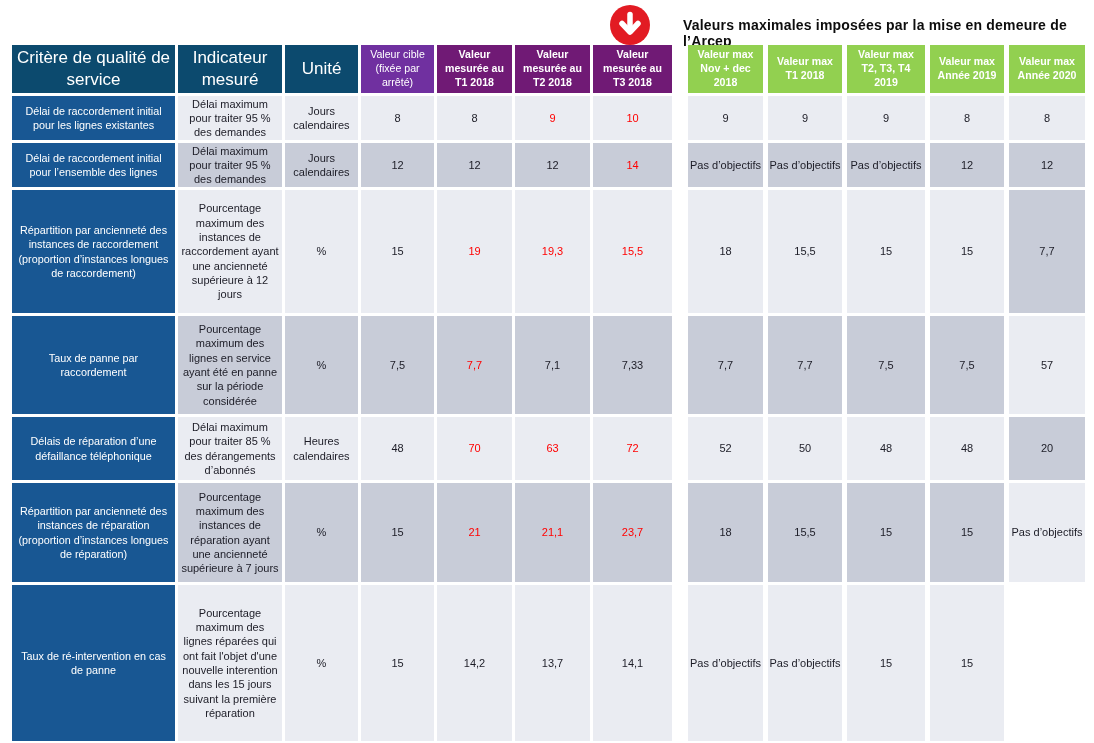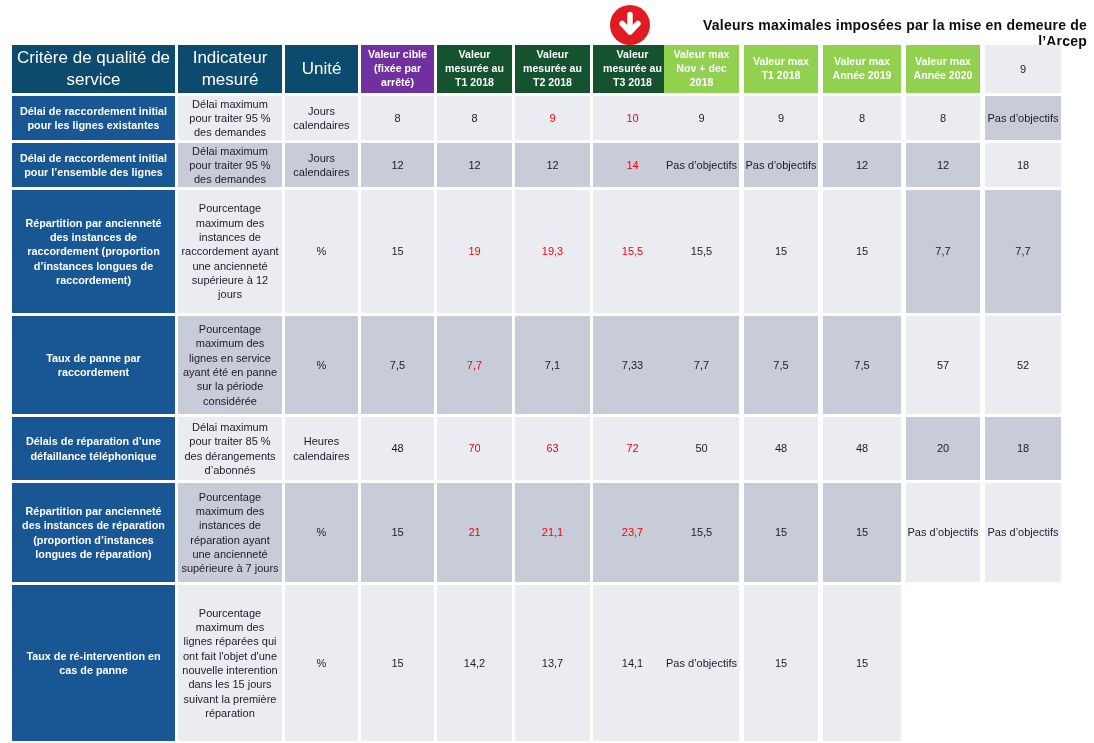--- a/index.html
+++ b/index.html
@@ -1,35 +1,35 @@
 <!DOCTYPE html>
 <html><head>
 <meta charset="utf-8">
 <style>
   *{box-sizing:border-box;margin:0;padding:0}
   html,body{width:1094px;height:743px;background:#ffffff}
   body{font-family:"Liberation Sans",sans-serif;position:relative;overflow:hidden}
   .grid{position:absolute;display:grid}
   #lg{left:12px;top:45px;grid-template-columns:163px 104px 73px 73px 75px 75px 79px;
       grid-template-rows:48px 44px 44px 123px 98px 63px 99px 156px;gap:3px}
-  #rg{left:664px;top:45px;grid-template-columns:75px 74px 78px 74px 76px;
+  #rg{left:688px;top:45px;grid-template-columns:75px 74px 78px 74px 76px;
       grid-template-rows:48px 44px 44px 123px 98px 63px 99px 156px;row-gap:3px;column-gap:5px}
   .c{display:flex;align-items:center;justify-content:center;text-align:center;
      padding:2px 3px;line-height:1.3}
   .hb{background:#0c4a6e;color:#fff;font-weight:400;font-size:17px}
-  .hp{background:#7030A0;color:#fff;font-weight:700;font-size:10.6px}
-  .ho{background:#14532d;color:#fff;font-weight:700;font-size:10.6px}
+  .hp{background:#7030A0;color:#fff;font-weight:400;font-size:10.6px}
+  .ho{background:#701a75;color:#fff;font-weight:700;font-size:10.6px}
   .hg{background:#92D050;color:#fff;font-weight:700;font-size:10.6px}
-  .crit{background:#185793;color:#fff;font-weight:700;font-size:10.8px;padding:4px 6px}
+  .crit{background:#185793;color:#fff;font-weight:400;font-size:10.8px;padding:4px 6px}
   .lt{background:#EAECF2}
   .dk{background:#C8CCD8}
   .ind{font-size:11px;color:#1c1c26}
   .val{font-size:11px;color:#1c1c26;white-space:nowrap}
   .val[data-color="red"]{color:#FF0000}
-  #title{position:absolute;left:683px;top:17px;width:404px;text-align:right;
+  #title{position:absolute;left:683px;top:17px;width:404px;text-align:left;
          font-weight:700;font-size:14px;color:#0d0d0d;letter-spacing:.2px}
   #arrow{position:absolute;left:609px;top:4px;width:42px;height:42px}
 </style>
 </head>
 <body>
 
 <div id="title">Valeurs maximales imposées par la mise en demeure de l’Arcep</div>
 
 <div id="arrow">
   <svg width="42" height="42" viewBox="0 0 42 42">
@@ -101,20 +101,21 @@
   <div class="c lt ind">%</div>
   <div class="c lt val">15</div>
   <div class="c lt val" data-color="dark">14,2</div>
   <div class="c lt val" data-color="dark">13,7</div>
   <div class="c lt val" data-color="dark">14,1</div>
 </div>
 
 <div id="rg" class="grid">
   <div class="c hg">Valeur max Nov + dec 2018</div>
   <div class="c hg">Valeur max T1 2018</div>
+  <div class="c hg">Valeur max T2, T3, T4 2019</div>
   <div class="c hg">Valeur max Année 2019</div>
   <div class="c hg">Valeur max Année 2020</div>
 
   <div class="c lt val">9</div>
   <div class="c lt val">9</div>
   <div class="c lt val">9</div>
   <div class="c lt val">8</div>
   <div class="c lt val">8</div>
 
   <div class="c dk val">Pas d’objectifs</div>

